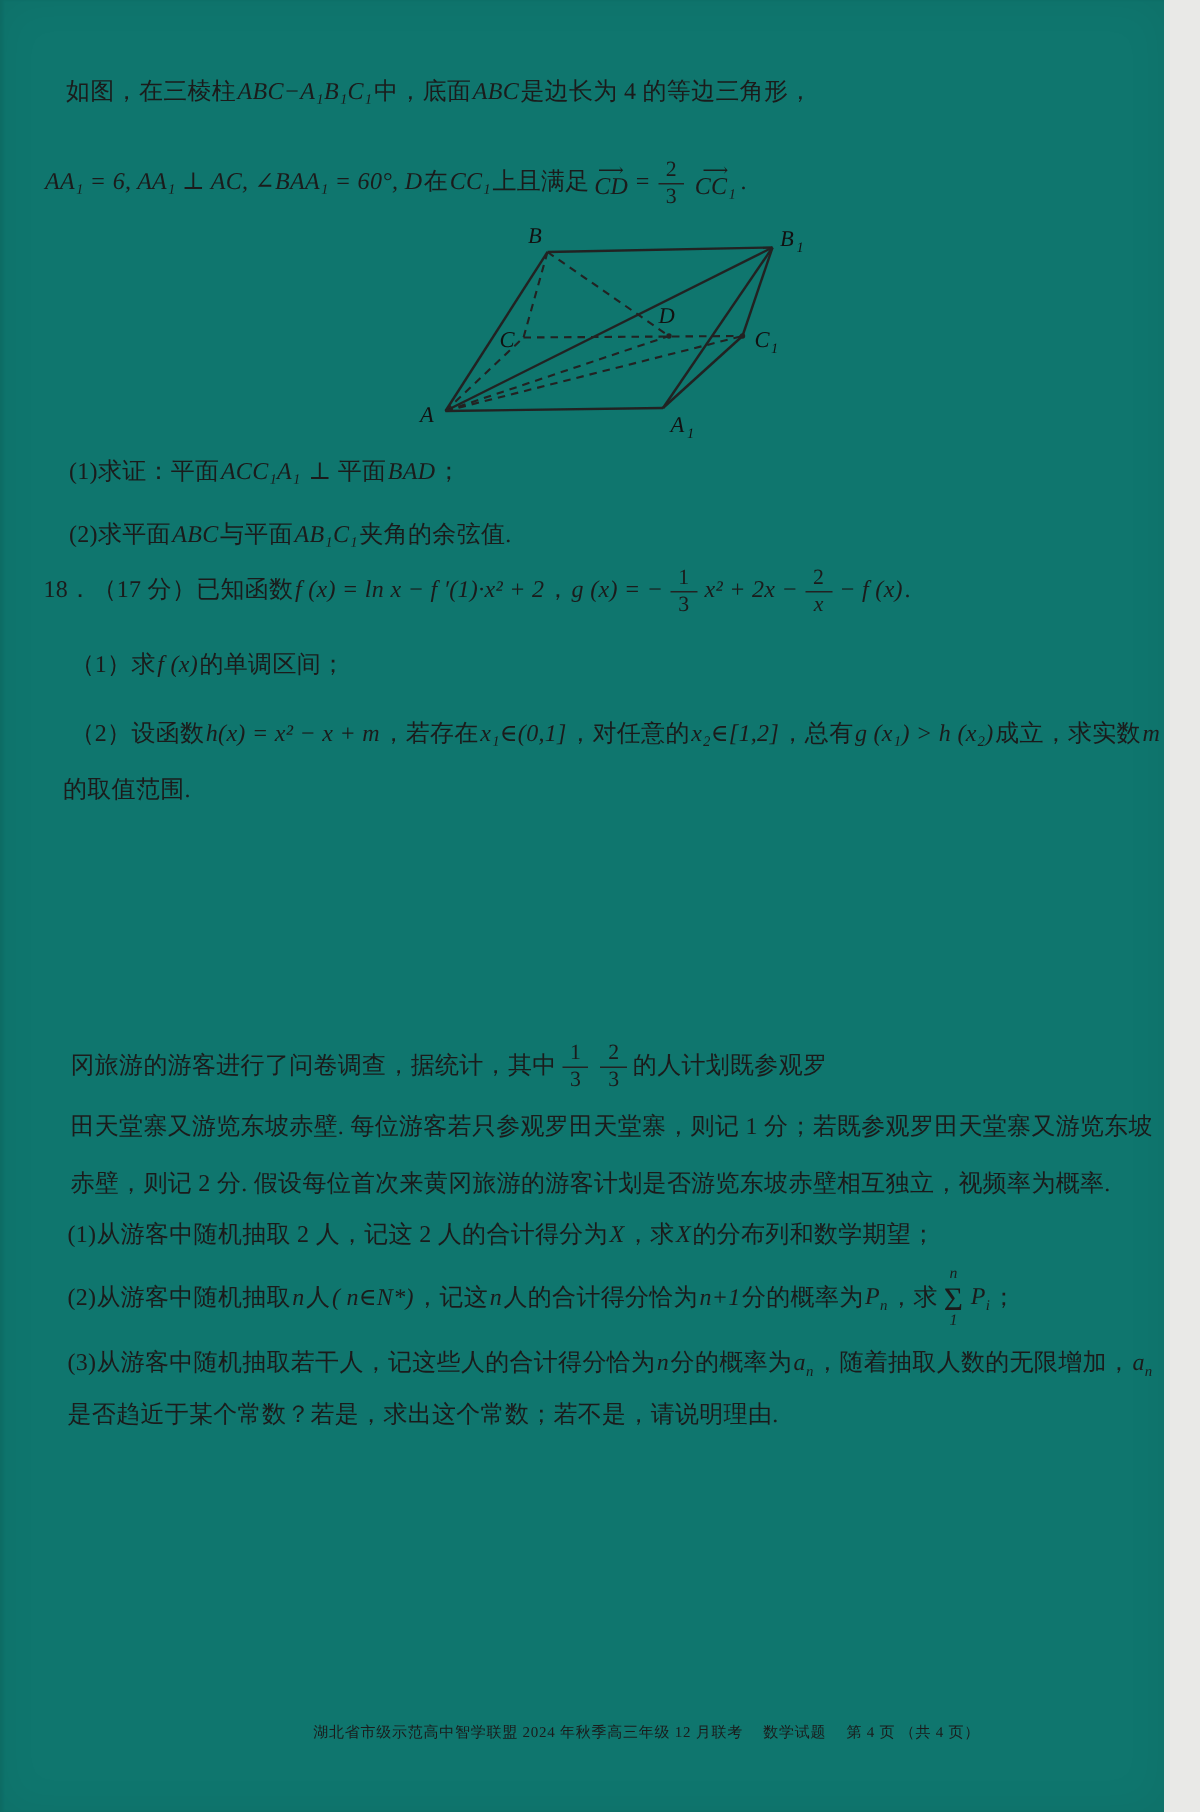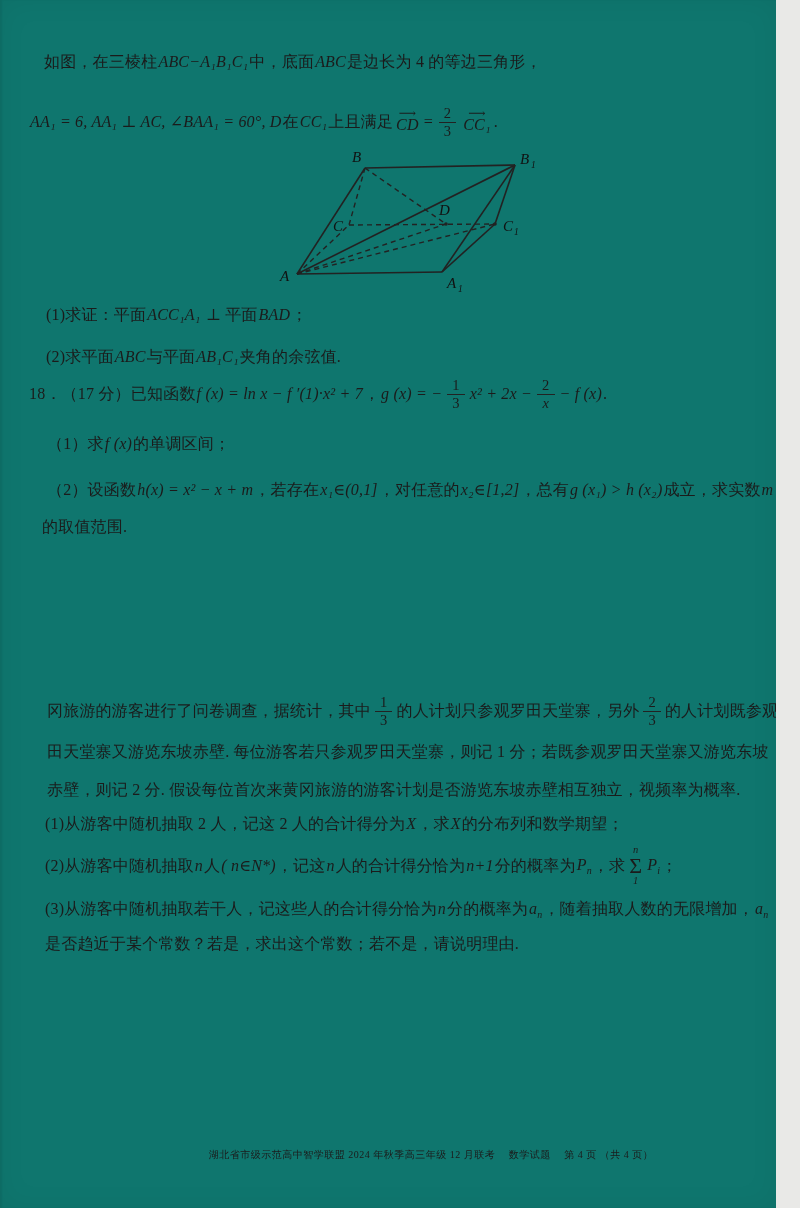--- a/index.html
+++ b/index.html
@@ -118,21 +118,21 @@
     <span class="t">(1)求证：平面</span><span class="m">ACC₁A₁</span><span class="t"> ⊥ 平面</span><span class="m">BAD</span><span class="t">；</span>
   </div>
 
   <div class="line" style="top:345px;left:46px;">
     <span class="t">(2)求平面</span><span class="m">ABC</span><span class="t">与平面</span><span class="m">AB₁C₁</span><span class="t">夹角的余弦值.</span>
   </div>
 
   <div class="line flex" style="top:366px;left:29px;height:56px;">
     <span class="t">18．</span>
     <span class="t">（17 分）已知函数</span>
-    <span class="m">f (x) = ln x − f ′(1)·x² + 7</span>
+    <span class="m">f (x) = ln x − f ′(1)·x² + 2</span>
     <span class="t">，</span>
     <span class="m">g (x) = −</span>
     <span class="frac">
       <span class="num">1</span>
       <span class="den up">3</span>
     </span>
     <span class="m">x² + 2x −</span>
     <span class="frac">
       <span class="num">2</span>
       <span class="den">x</span>
@@ -153,21 +153,20 @@
     <span class="t">的取值范围.</span>
   </div>
 
 
   <div class="line flex" style="top:686px;left:47px;height:50px;justify-content:center;">
     <span class="t">冈旅游的游客进行了问卷调查，据统计，其中</span>
     <span class="frac">
       <span class="num">1</span>
       <span class="den up">3</span>
     </span>
-    <span class="t">的人计划只参观罗田天堂寨，另外</span>
     <span class="frac">
       <span class="num">2</span>
       <span class="den up">3</span>
     </span>
     <span class="t">的人计划既参观罗</span>
   </div>
 
   <div class="line" style="top:740px;left:47px;">
     <span class="t">田天堂寨又游览东坡赤壁. 每位游客若只参观罗田天堂寨，则记 1 分；若既参观罗田天堂寨又游览东坡</span>
   </div>

